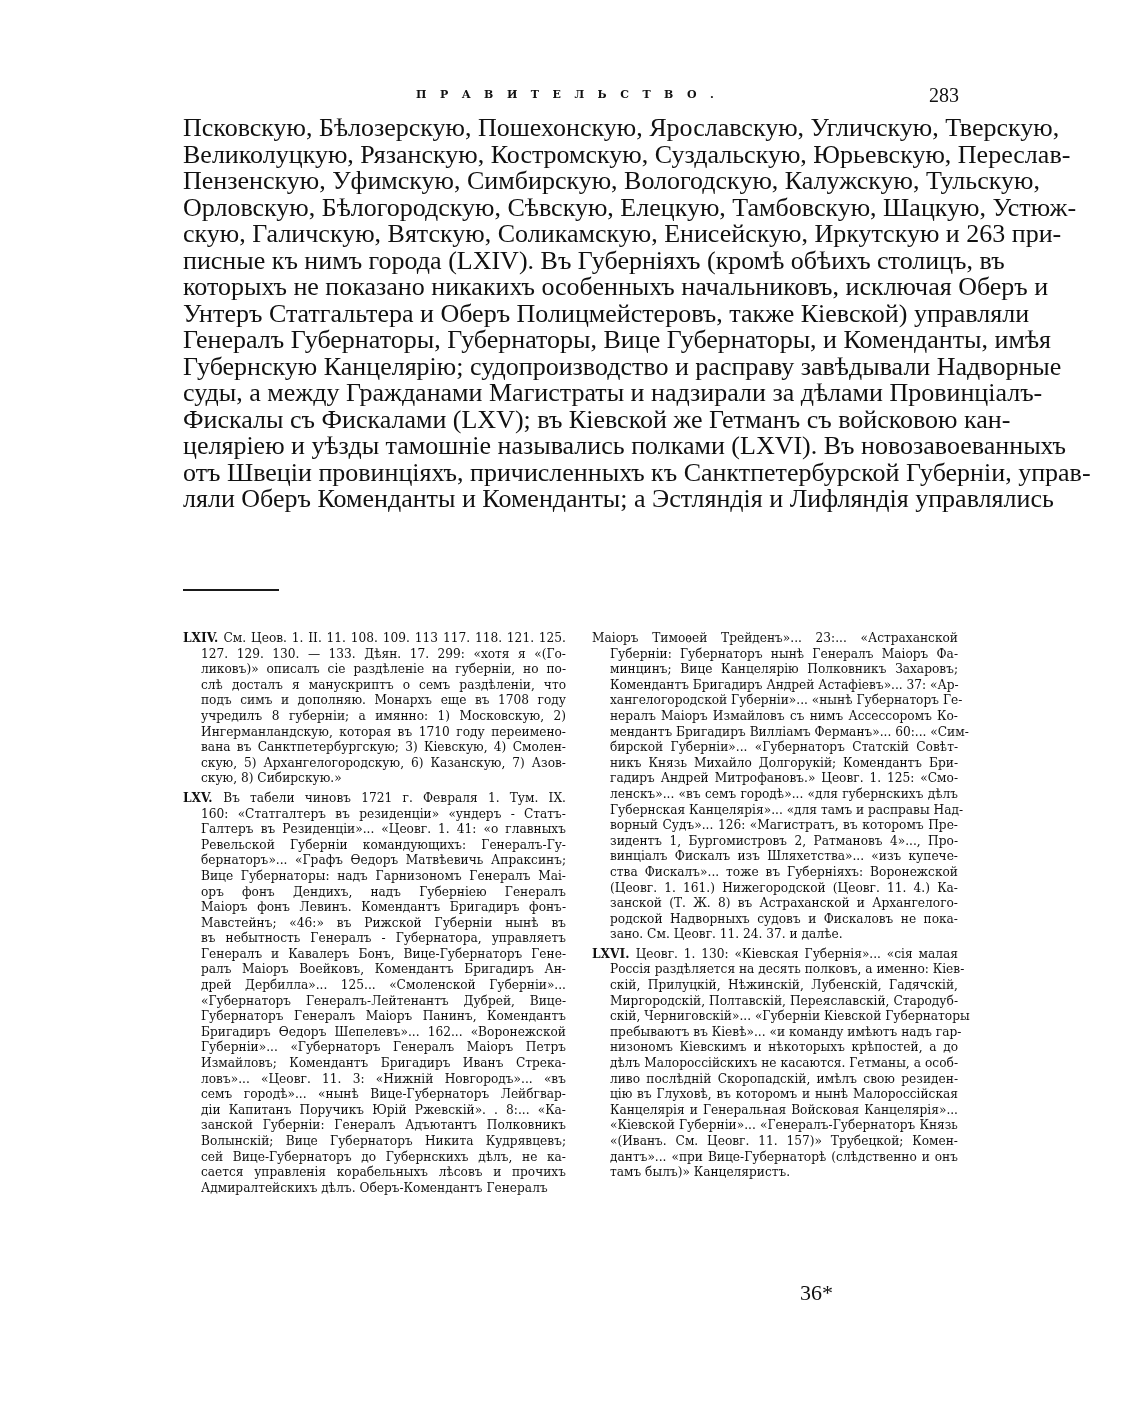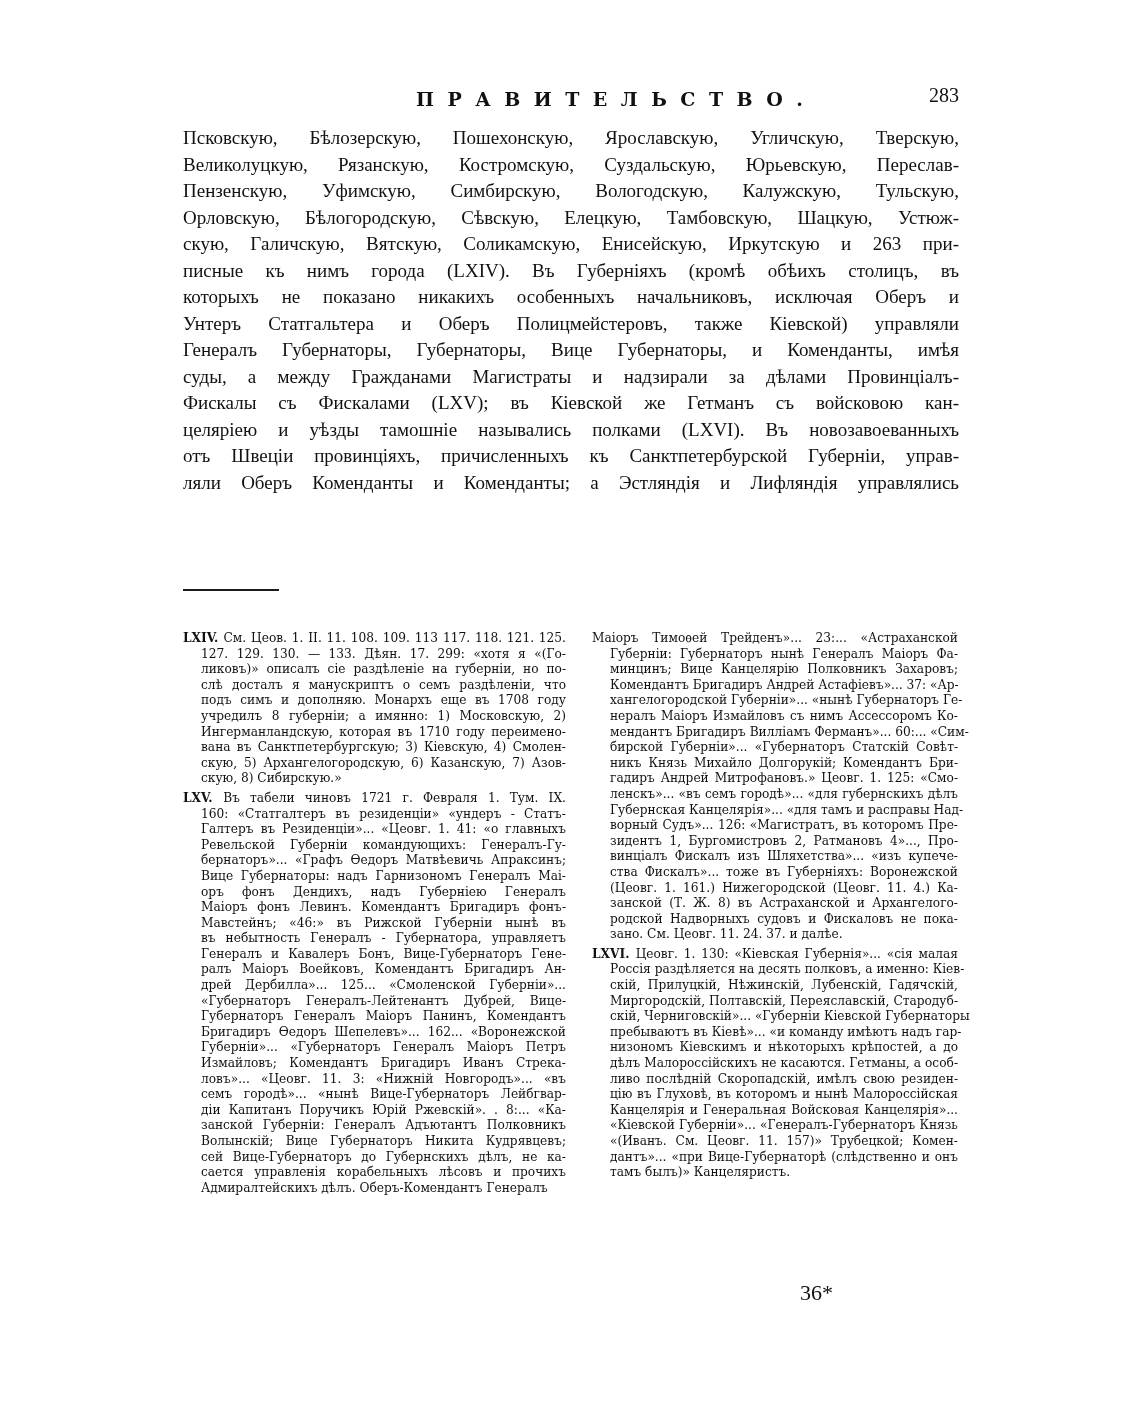--- a/index.html
+++ b/index.html
@@ -10,30 +10,30 @@
     overflow: hidden;
     font-family: "DejaVu Serif", "Liberation Serif", serif;
     color: #111111;
   }
   .running-head {
     position: absolute; left: 183px; top: 84px; width: 776px; height: 28px;
   }
   .running-title {
     position: absolute; left: 233px; top: 4px;
     font-family: "DejaVu Serif", serif;
-    font-weight: bold; font-size: 19px; letter-spacing: 13.5px;
+    font-weight: bold; font-size: 11px; letter-spacing: 13.5px;
   }
   .page-number {
     position: absolute; right: 0; top: 0;
     font-family: Liberation Serif, serif; font-size: 20px;
   }
   .main-text {
-    position: absolute; left: 183px; top: 125px; width: 776px;
+    position: absolute; left: 183px; top: 115px; width: 776px;
     font-family: "Liberation Serif", serif;
-    font-size: 19px; line-height: 26.5px;
+    font-size: 26px; line-height: 26.5px;
   }
   .main-text .line {
     display: block; white-space: nowrap;
     text-align: justify; text-align-last: justify;
     height: 26.5px; overflow: visible;
   }
   .rule {
     position: absolute; left: 183px; top: 589px; width: 96px; height: 2px;
     background: #1a1a1a;
   }
@@ -71,20 +71,21 @@
 <div class="main-text" id="main-text">
     <span class="line">Псковскую, Бѣлозерскую, Пошехонскую, Ярославскую, Угличскую, Тверскую,</span>
     <span class="line">Великолуцкую, Рязанскую, Костромскую, Суздальскую, Юрьевскую, Переслав-</span>
     <span class="line">Пензенскую, Уфимскую, Симбирскую, Вологодскую, Калужскую, Тульскую,</span>
     <span class="line">Орловскую, Бѣлогородскую, Сѣвскую, Елецкую, Тамбовскую, Шацкую, Устюж-</span>
     <span class="line">скую, Галичскую, Вятскую, Соликамскую, Енисейскую, Иркутскую и 263 при-</span>
     <span class="line">писные къ нимъ города (LXIV). Въ Губерніяхъ (кромѣ обѣихъ столицъ, въ</span>
     <span class="line">которыхъ не показано никакихъ особенныхъ начальниковъ, исключая Оберъ и</span>
     <span class="line">Унтеръ Статгальтера и Оберъ Полицмейстеровъ, также Кіевской) управляли</span>
     <span class="line">Генералъ Губернаторы, Губернаторы, Вице Губернаторы, и Коменданты, имѣя</span>
+    <span class="line">Губернскую Канцелярію; судопроизводство и расправу завѣдывали Надворные</span>
     <span class="line">суды, а между Гражданами Магистраты и надзирали за дѣлами Провинціалъ-</span>
     <span class="line">Фискалы съ Фискалами (LXV); въ Кіевской же Гетманъ съ войсковою кан-</span>
     <span class="line">целяріею и уѣзды тамошніе назывались полками (LXVI). Въ новозавоеванныхъ</span>
     <span class="line">отъ Швеціи провинціяхъ, причисленныхъ къ Санктпетербурской Губерніи, управ-</span>
     <span class="line">ляли Оберъ Коменданты и Коменданты; а Эстляндія и Лифляндія управлялись</span>
   </div>
 
 <div class="rule"></div>
 
 <div class="notes left" id="notes-left">

